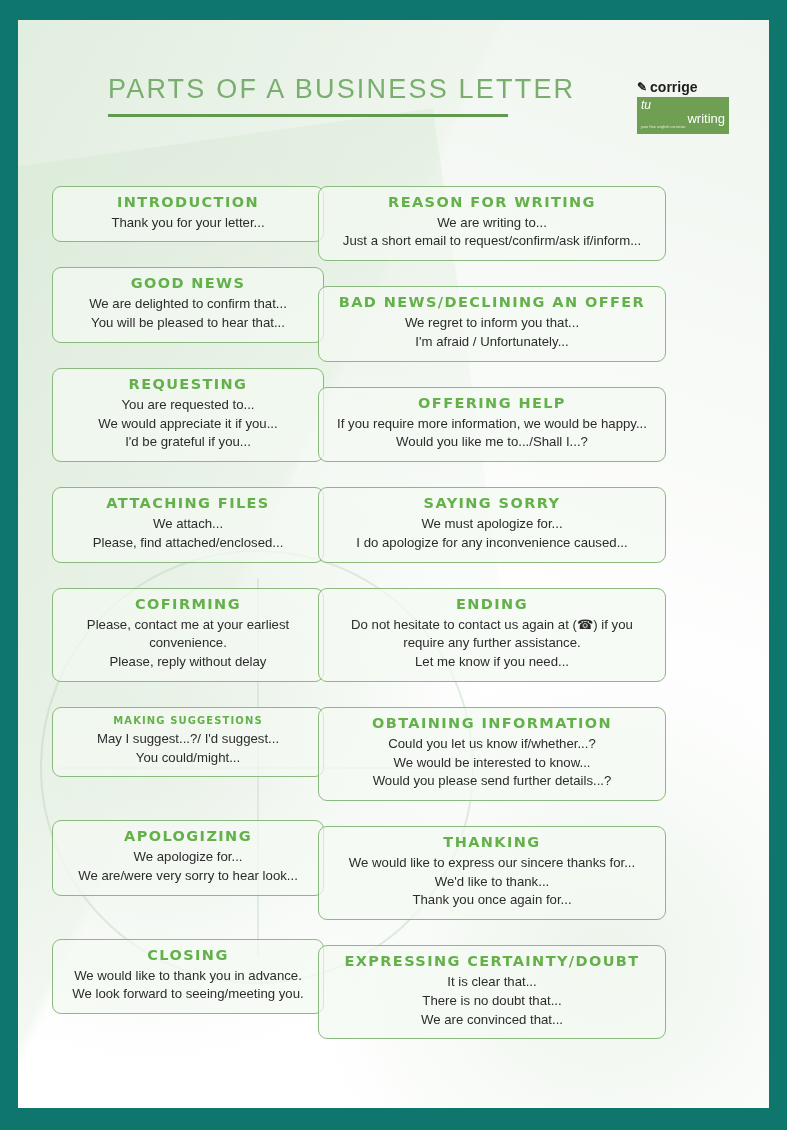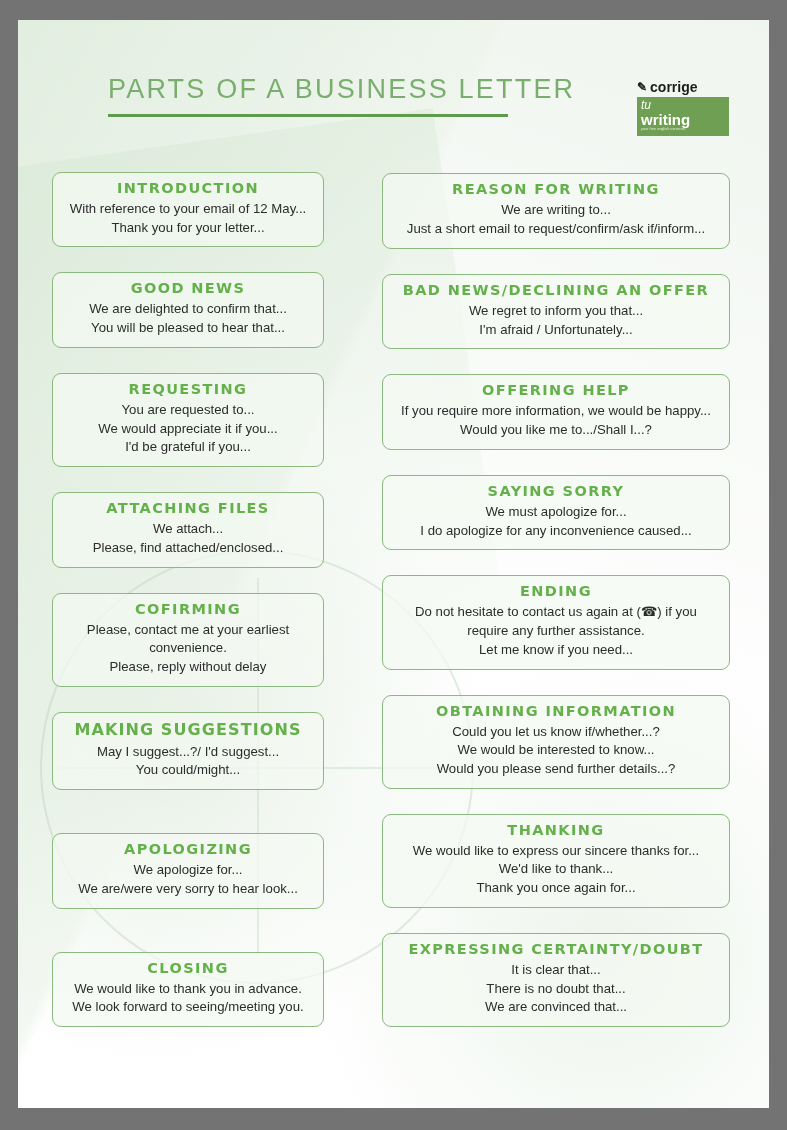--- a/index.html
+++ b/index.html
@@ -10,21 +10,21 @@
   body {
     width: 787px;
     height: 1130px;
     font-family: "Liberation Sans", sans-serif;
     overflow: hidden;
   }
   .page {
     position: relative;
     width: 787px;
     height: 1130px;
-    background: #737373;
+    background: #0f766e;
     box-sizing: border-box;
     padding: 20px 18px 22px 18px;
   }
   .sheet {
     position: relative;
     width: 100%;
     height: 100%;
     background: #ffffff;
     box-sizing: border-box;
     overflow: hidden;
@@ -124,35 +124,35 @@
     padding: 2px 4px 4px 4px;
     color: #ffffff;
   }
   .logo-tu {
     font-size: 12px;
     font-style: italic;
     color: #ffffff;
     line-height: 1.1;
   }
   .logo-writing {
-    font-size: 15px;
-    font-weight: bold;
+    font-size: 13px;
+    font-weight: normal;
     color: #ffffff;
     line-height: 1.1;
+    text-align: right;
   }
   .logo-sub {
     font-size: 3.4px;
     color: #eef5e7;
     letter-spacing: .2px;
   }
   .columns {
     position: relative;
-    margin-top: 36px;
+    margin-top: 52px;
     display: flex;
-    gap: 64px;
   }
   .col { width: 272px; display: flex; flex-direction: column; }
   .col-right { width: 348px; margin-left: -6px; justify-content: flex-end; }
   .card {
     border: 1.3px solid #8cb97f;
     border-radius: 9px;
     background: rgba(244,249,242,0.72);
     padding: 7px 10px 9px 10px;
     margin-bottom: 25px;
     text-align: center;
@@ -160,21 +160,21 @@
   }
   .card-title {
     color: #64b04a;
     font-weight: bold;
     font-size: 14.5px;
     letter-spacing: 1.4px;
     font-family: "DejaVu Sans", sans-serif;
     margin-bottom: 4px;
     white-space: nowrap;
   }
-  .card-title.sm { font-size: 16px; letter-spacing: 1.1px; }
+  .card-title.sm { font-size: 10px; letter-spacing: 1.1px; }
   .card-line {
     color: #2c2c2c;
     font-size: 13.2px;
     line-height: 1.42;
   }
   .spacer-18 { height: 18px; }
 </style>
 </head>
 <body>
 
@@ -203,21 +203,20 @@
           </div>
         </div>
       </div>
 
       <div class="columns">
 
         <div class="col">
 
           <div class="card">
             <div class="card-title">INTRODUCTION</div>
-            <div class="card-line">With reference to your email of 12 May...</div>
             <div class="card-line">Thank you for your letter...</div>
           </div>
 
           <div class="card">
             <div class="card-title">GOOD NEWS</div>
             <div class="card-line">We are delighted to confirm that...</div>
             <div class="card-line">You will be pleased to hear that...</div>
           </div>
 
           <div class="card">

